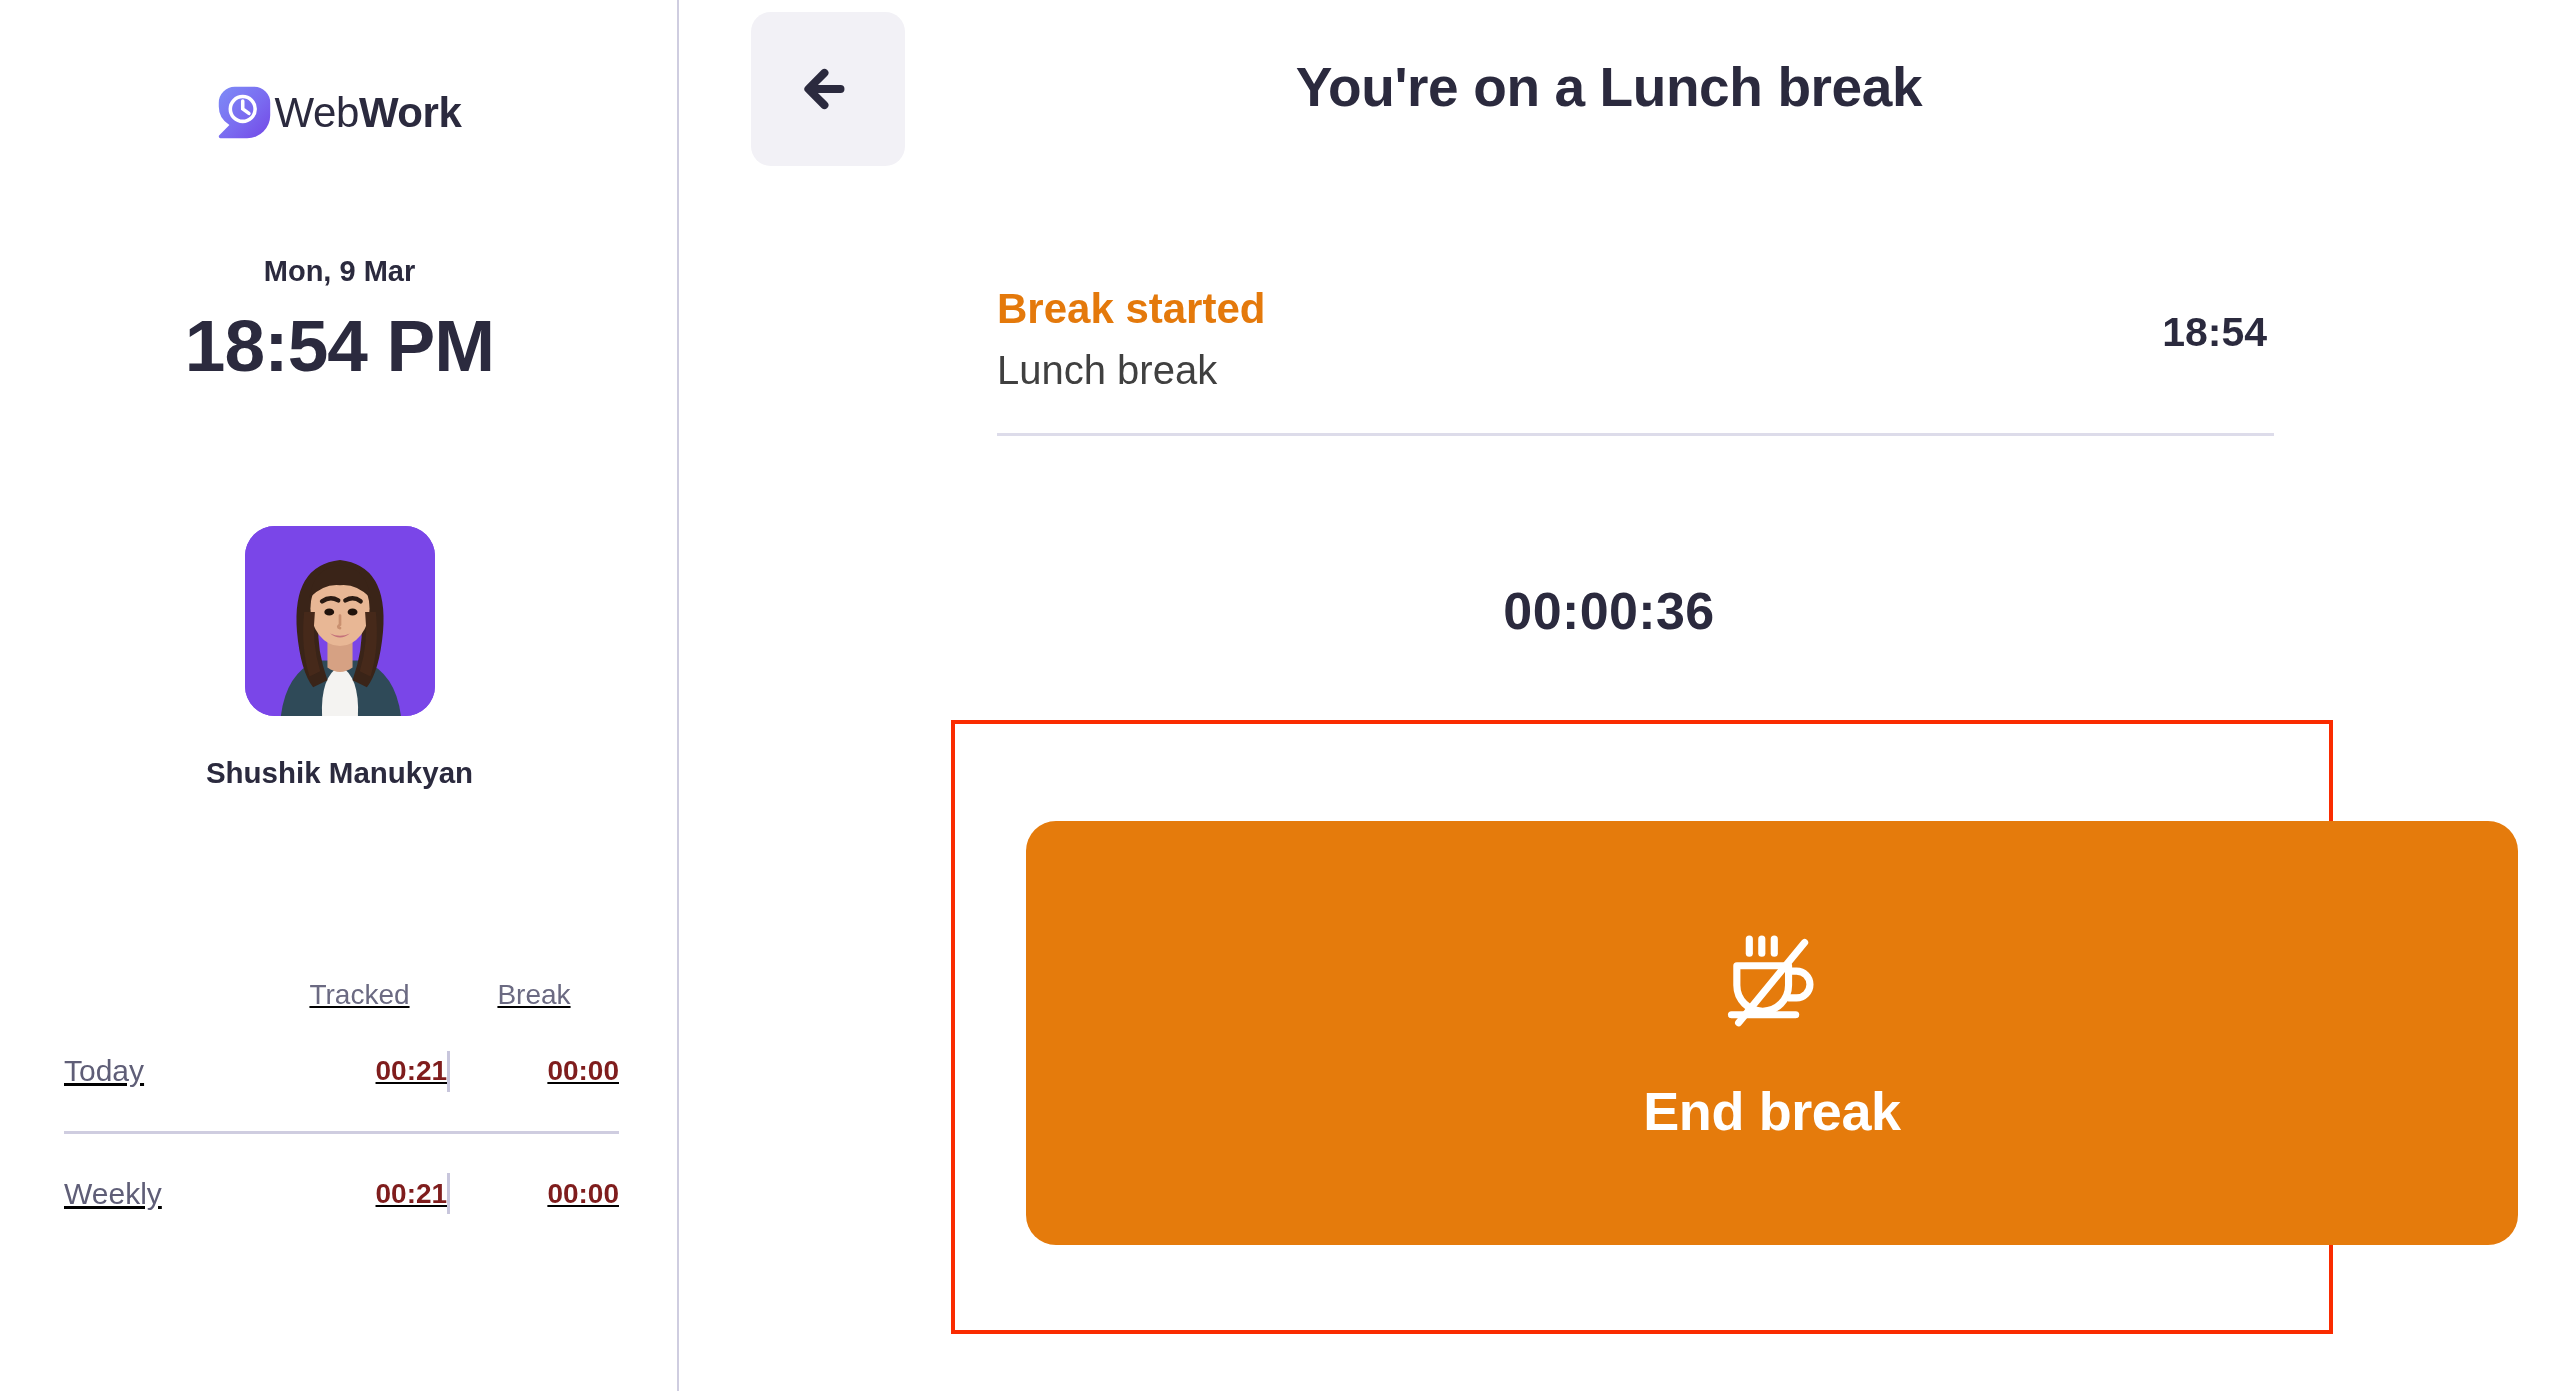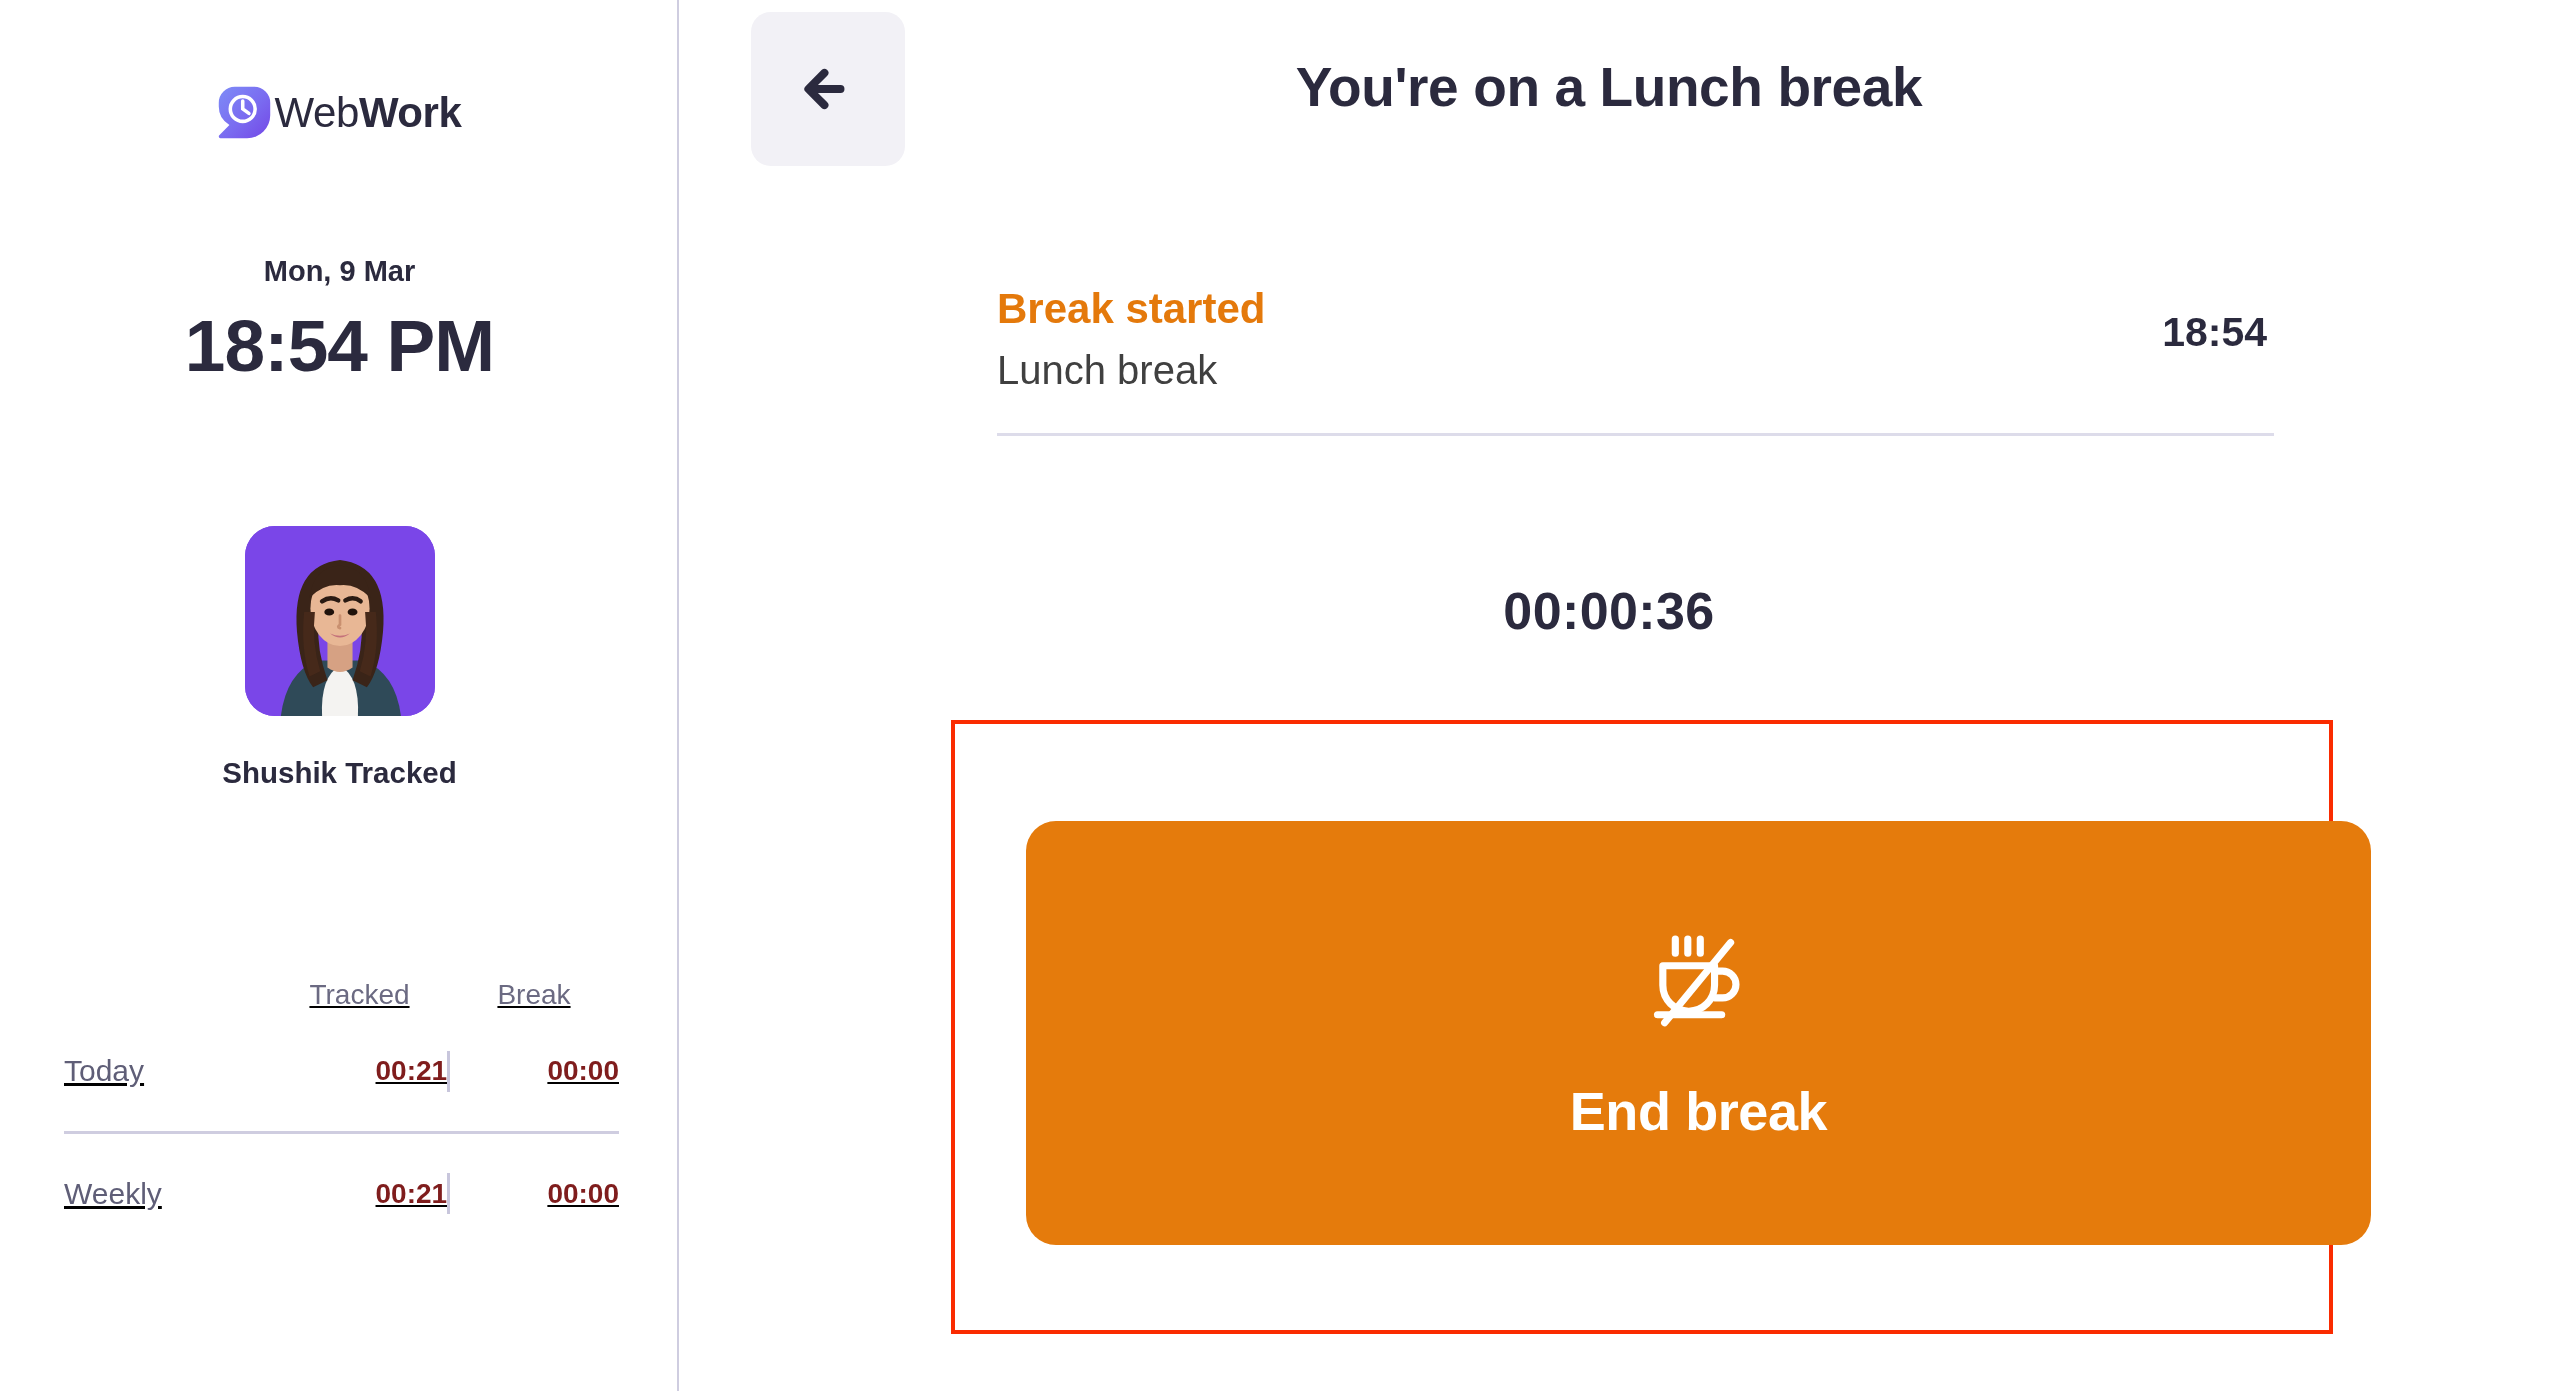--- a/index.html
+++ b/index.html
@@ -114,21 +114,21 @@
     letter-spacing: 0.4px;
   }
 
   .highlight-box {
     position: absolute; left: 272px; top: 720px;
     width: 1382px; height: 614px;
     border: 4.5px solid #fa2b00; background: #ffffff;
   }
   .end-break-btn {
     position: absolute; left: 71px; top: 97px;
-    width: 1345px; height: 424px;
+    width: 1492px; height: 424px;
     background: #e57b0c; border: none; border-radius: 30px;
     cursor: pointer; display: flex; flex-direction: column;
     align-items: center; justify-content: center; gap: 0;
   }
   .eb-icon { width: 107px; height: 100px; display: block; margin-top: 5.4px; }
   .eb-label {
     font-size: 54px; font-weight: 700; color: #ffffff;
     margin-top: 50px; letter-spacing: -0.4px;
   }
 </style>
@@ -185,21 +185,21 @@
           <path d="M106 100 v10 q-4 3 0 4" stroke="#c99070" stroke-width="3" fill="none" stroke-linecap="round"></path>
 
           <path d="M95 120 q11 9 22 0 q-11 5 -22 0 Z" fill="#c4717a"></path>
 
           <path d="M66 96 q-4 40 6 72 l12 -6 q-10 -32 -6 -66 Z" fill="#46291a"></path>
           <path d="M146 96 q4 40 -6 72 l-12 -6 q10 -32 6 -66 Z" fill="#46291a"></path>
         </svg>
       </div>
     </div>
 
-    <div class="user-name">Shushik Tracked</div>
+    <div class="user-name">Shushik Manukyan</div>
 
     <div class="stats">
       <div class="stats-head">
         <div class="st-label"></div>
         <div class="st-tracked">Tracked</div>
         <div class="st-break">Break</div>
       </div>
 
       <div class="stats-row">
         <div class="st-label">Today</div>

